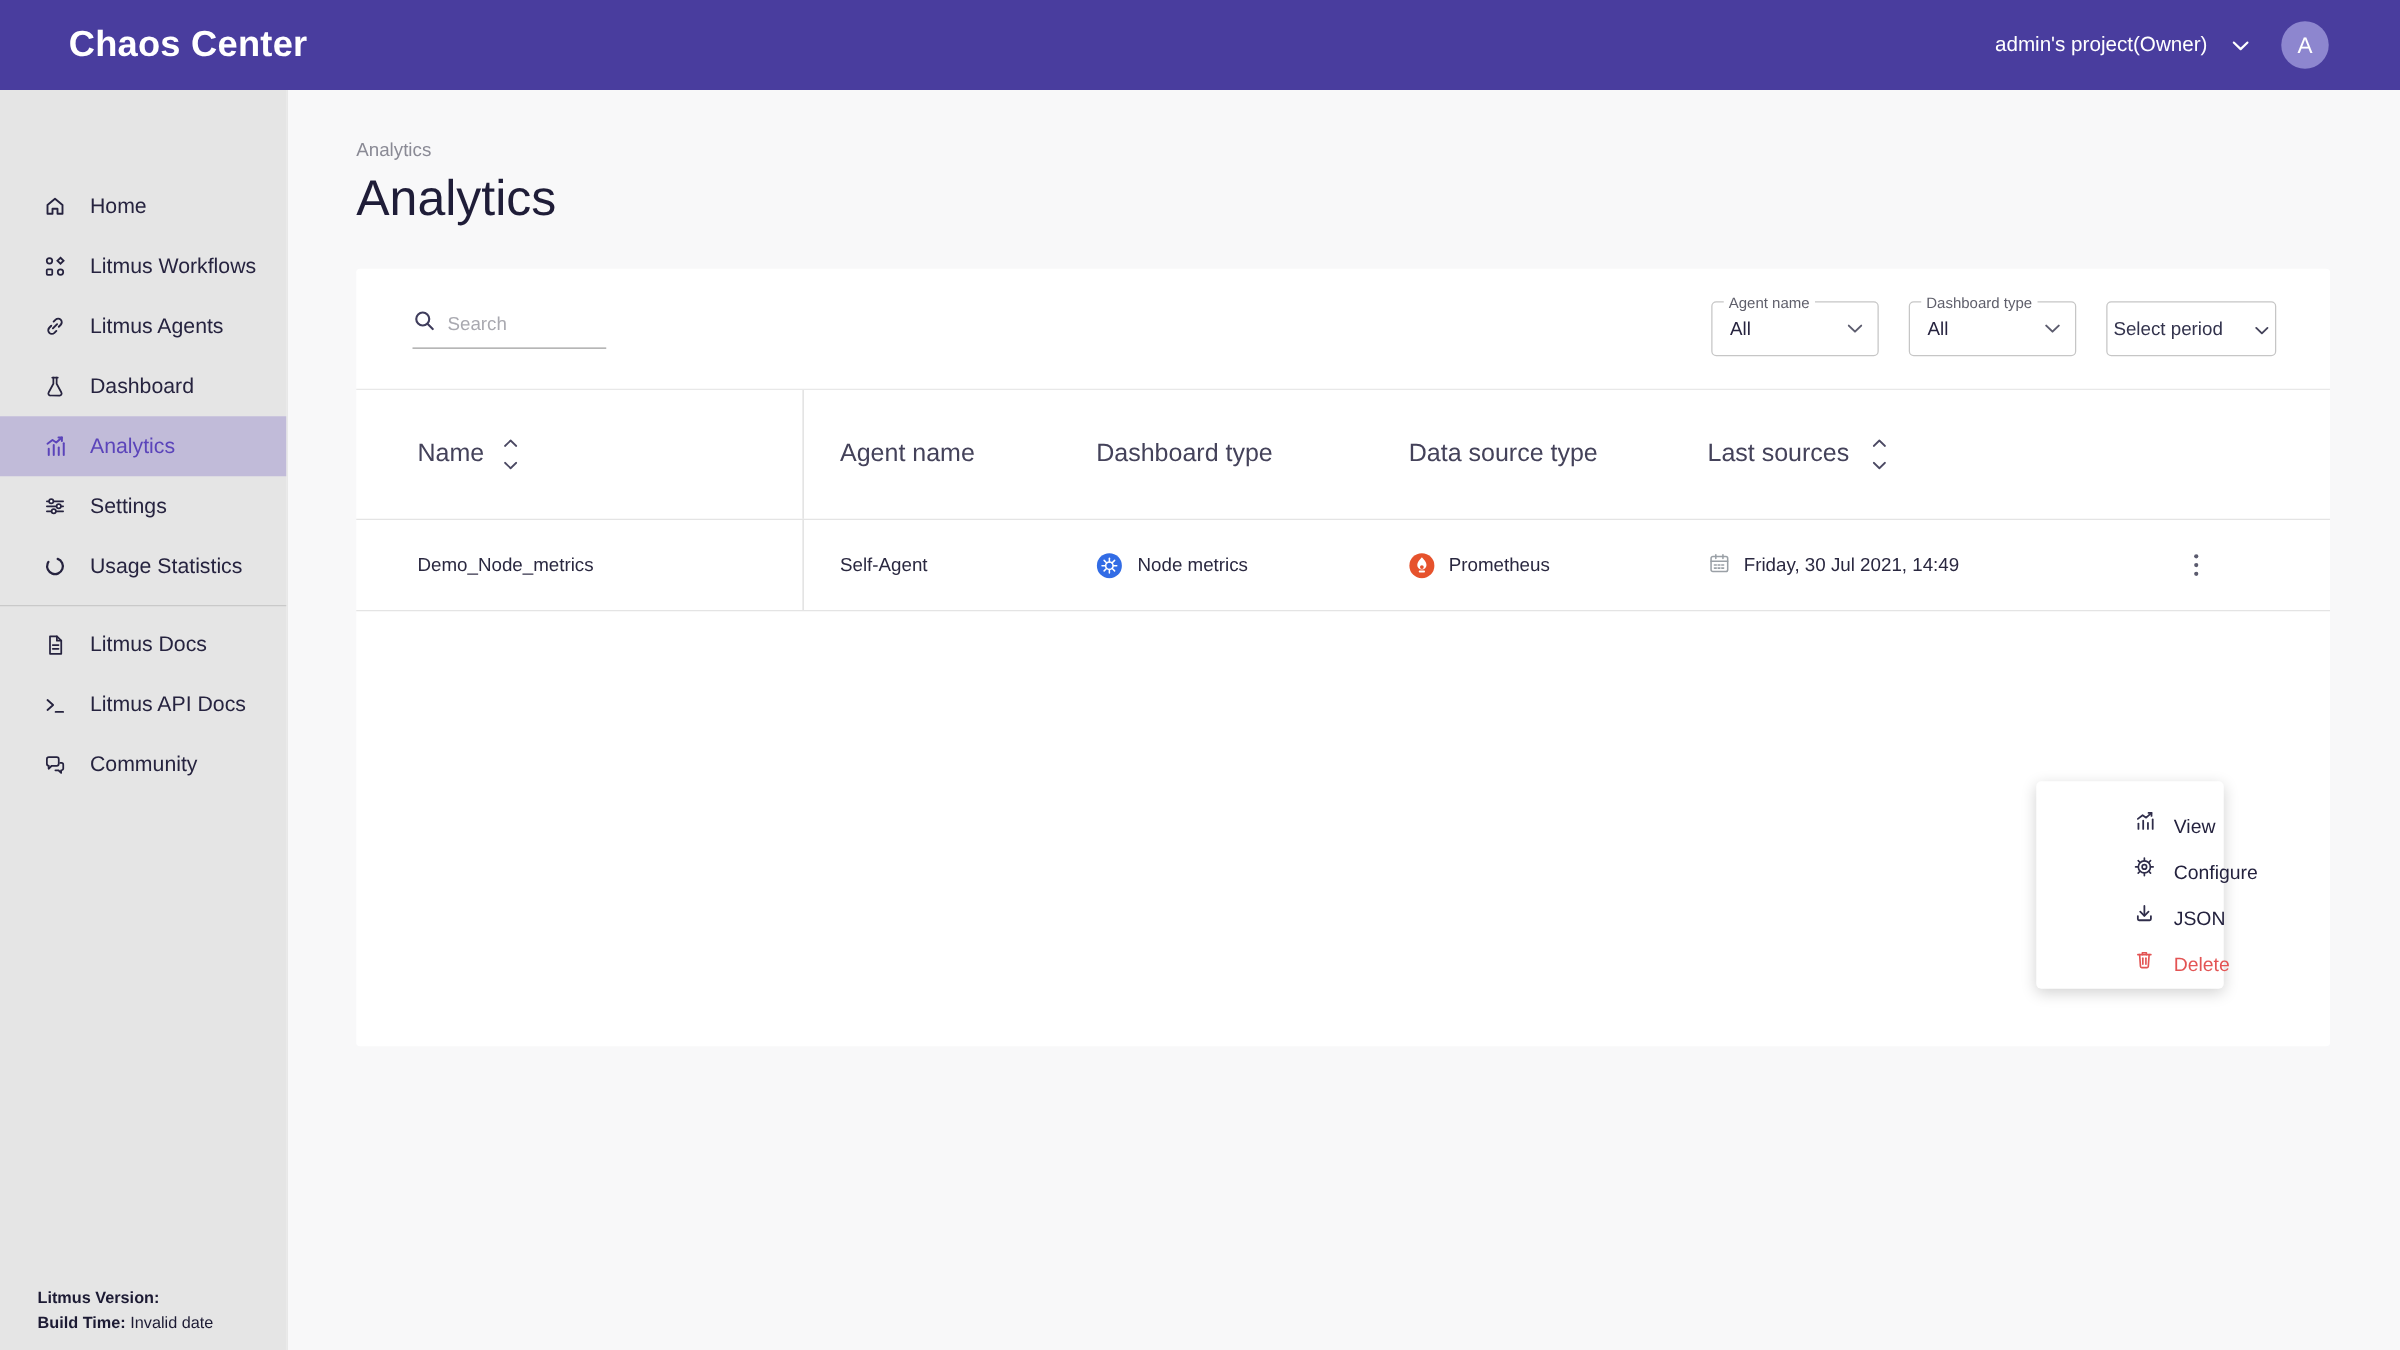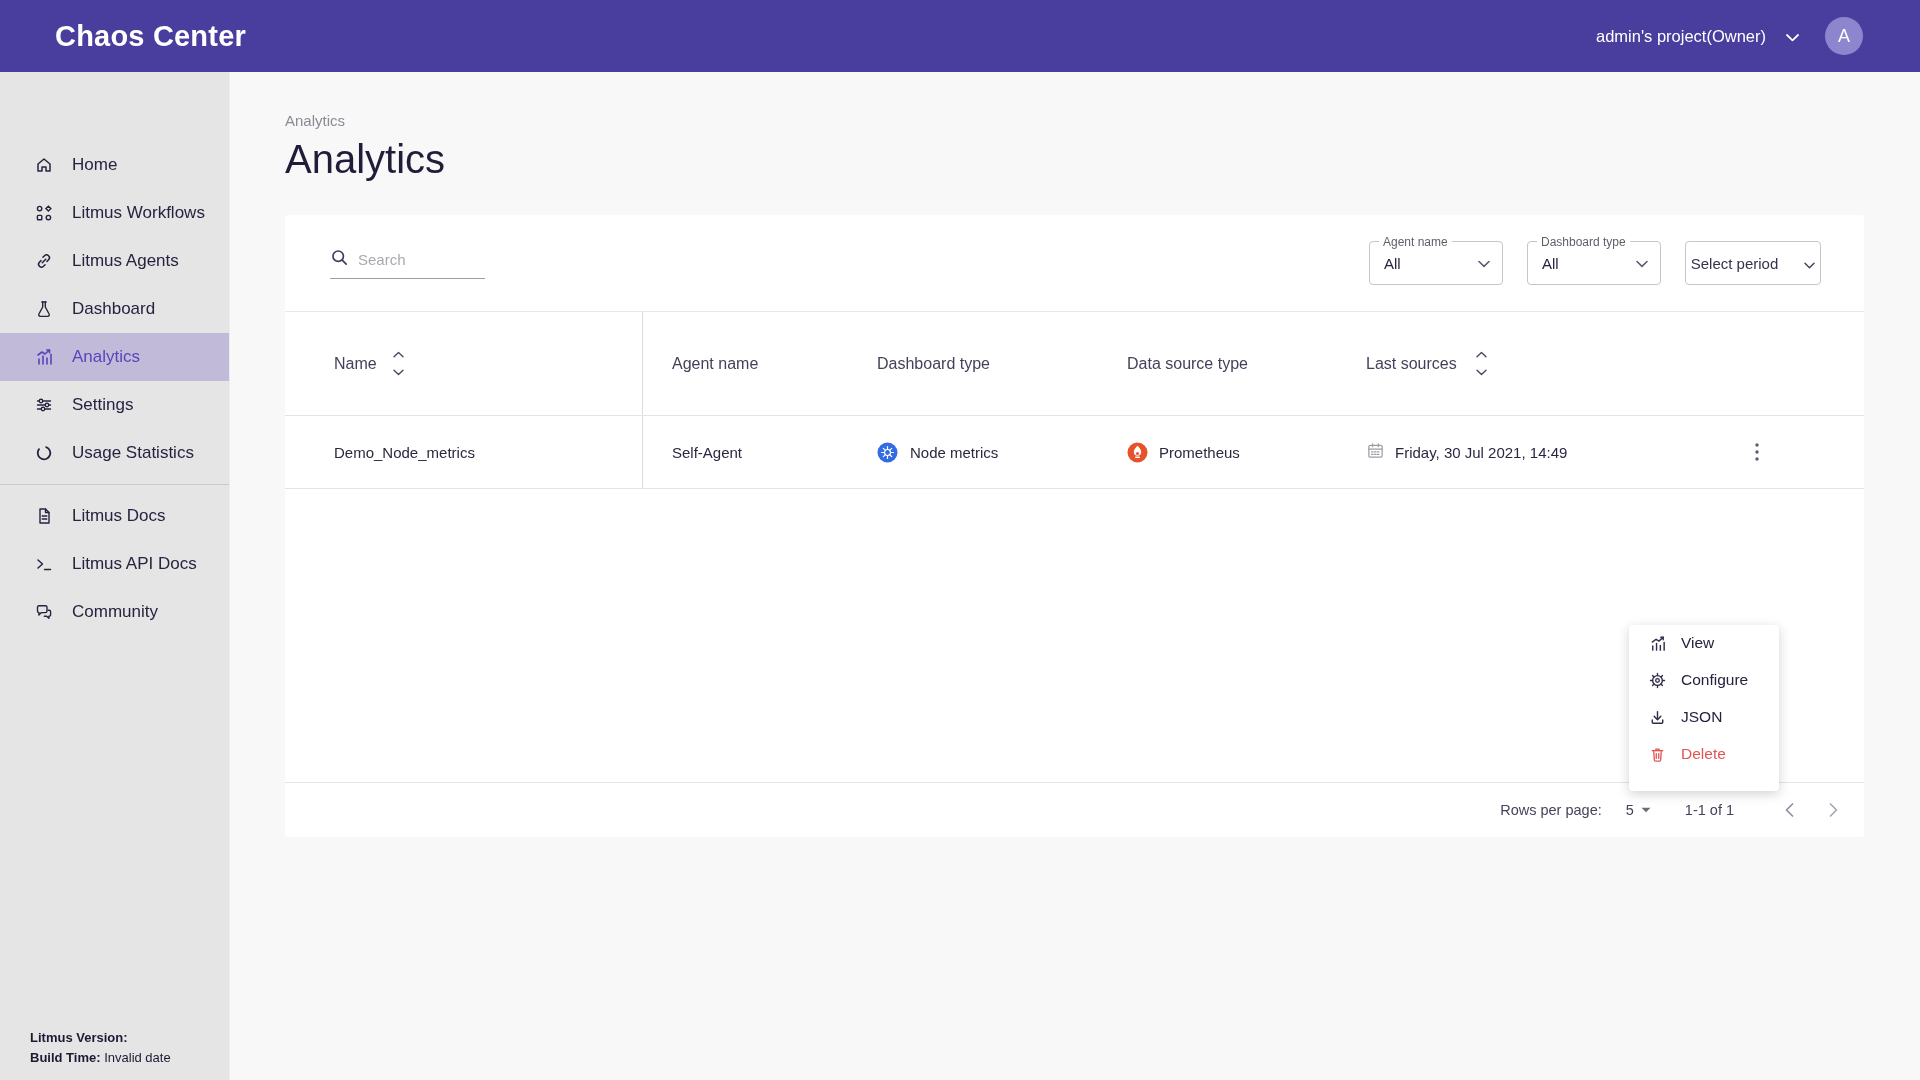--- a/index.html
+++ b/index.html
@@ -78,21 +78,21 @@
   .select-box .flabel { position:absolute; top:-7px; left:9px; background:#ffffff;
     padding:0 4px; font-size:12px; color:#5f5f6b; white-space:nowrap; }
   .select-box .fvalue { font-size:15px; color:#26233f; flex:1; }
   .period-btn { width:136px; height:44px; border:1px solid #c6c6c6;
     border-radius:4px; background:#fff; display:flex; align-items:center;
     justify-content:center; gap:26px; font-size:15px; color:#33334d;
     font-family:"Liberation Sans",sans-serif; cursor:pointer; }
 
   
   .thead { height:104px; flex:none; display:flex; align-items:center;
-    border-bottom:1px solid #e4e4e4; font-size:16px; color:#44425a; }
+    border-bottom:1px solid #e4e4e4; font-size:20px; color:#44425a; }
   .trow { height:73px; flex:none; display:flex; align-items:center;
     border-bottom:1px solid #e4e4e4; font-size:15px; color:#2a2840; }
   .c-name { width:358px; flex:none; padding-left:49px; display:flex;
     align-items:center; align-self:stretch; border-right:1px solid #dcdcdc; }
   .c-agent { width:234px; flex:none; padding-left:29px; }
   .c-dtype { width:250px; flex:none; display:flex; align-items:center; gap:12px; }
   .c-dsrc  { width:239px; flex:none; display:flex; align-items:center; gap:11px; }
   .c-last  { flex:1; display:flex; align-items:center; gap:10px; }
   .c-actions { width:214px; flex:none; display:flex; justify-content:center; }
   .sort-stack { display:flex; flex-direction:column; gap:11px; margin-left:16px;
@@ -108,22 +108,22 @@
     cursor:pointer; }
   .pg-range { margin-right:40px; }
   .pg-btn { width:30px; height:30px; border:none; background:transparent;
     display:flex; align-items:center; justify-content:center; cursor:pointer; }
   .pg-btn + .pg-btn { margin-left:14px; }
 
   
   .context-menu { position:absolute; left:1629px; top:625px; width:150px;
     background:#ffffff; border-radius:4px;
     box-shadow:0 3px 12px rgba(0,0,0,0.18); padding:9px 0; z-index:40; }
-  .menu-item { height:37px; display:flex; align-items:flex-start; gap:14px;
-    padding:0 19px; font-size:15.5px; color:#24223e; cursor:pointer; }
+  .menu-item { height:37px; display:flex; align-items:flex-end; gap:14px;
+    padding:0 34px; font-size:15.5px; color:#24223e; cursor:pointer;margin-left:43px; }
   .menu-item.danger { color:#e35454; }
 
   .badge { width:21px; height:21px; flex:none; }
 </style>
 </head>
 <body>
 
 <header class="app-header">
   <div class="brand">Chaos Center</div>
   <div class="header-right">
@@ -371,40 +371,20 @@
               <circle cx="2" cy="2" r="1.7" fill="#5b5b6e"></circle>
               <circle cx="2" cy="9" r="1.7" fill="#5b5b6e"></circle>
               <circle cx="2" cy="16" r="1.7" fill="#5b5b6e"></circle>
             </svg>
         </button>
       </div>
     </div>
 
     <div class="card-spacer"></div>
 
-    <div class="pagination">
-      <span>Rows per page:</span>
-      <span class="rpp-select">
-        <span>5</span>
-        <svg width="10" height="6" viewBox="0 0 10 6">
-            <path d="M0.5 0.8 L5 5.3 L9.5 0.8 Z" fill="#6b6b7b"></path>
-          </svg>
-      </span>
-      <span class="pg-range">1-1 of 1</span>
-      <button class="pg-btn">
-        <svg width="9" height="14" viewBox="0 0 9 14" fill="none">
-            <polyline points="7.5,1 1.5,7 7.5,13" stroke="#8f8f9b" stroke-width="1.7" stroke-linecap="round" stroke-linejoin="round"></polyline>
-          </svg>
-      </button>
-      <button class="pg-btn">
-        <svg width="9" height="14" viewBox="0 0 9 14" fill="none">
-            <polyline points="1.5,1 7.5,7 1.5,13" stroke="#a8a8b2" stroke-width="1.7" stroke-linecap="round" stroke-linejoin="round"></polyline>
-          </svg>
-      </button>
-    </div>
   </div>
 </main>
 
 <div class="context-menu">
   <div class="menu-item">
     <span><svg width="19" height="19" viewBox="0 0 20 20" fill="none" stroke="#2f2d4a" stroke-width="1.5" stroke-linecap="round" stroke-linejoin="round">
           <path d="M5 17 V12.5"></path>
           <path d="M9 17 V10"></path>
           <path d="M13 17 V12"></path>
           <path d="M17 17 V9"></path>

